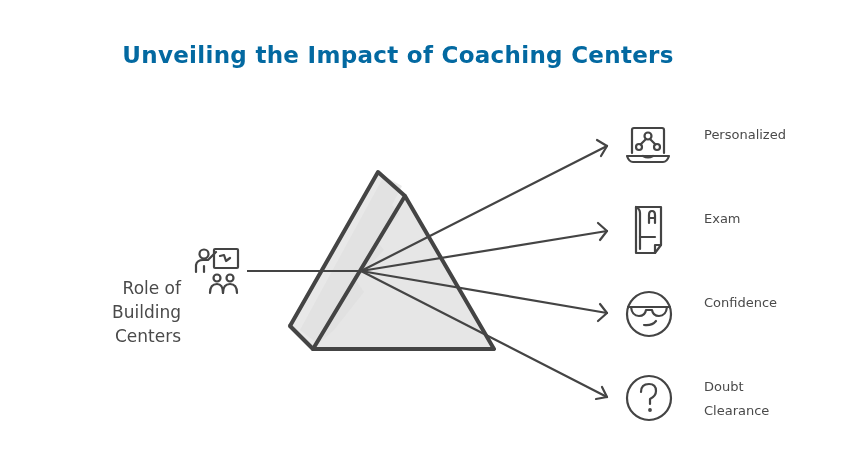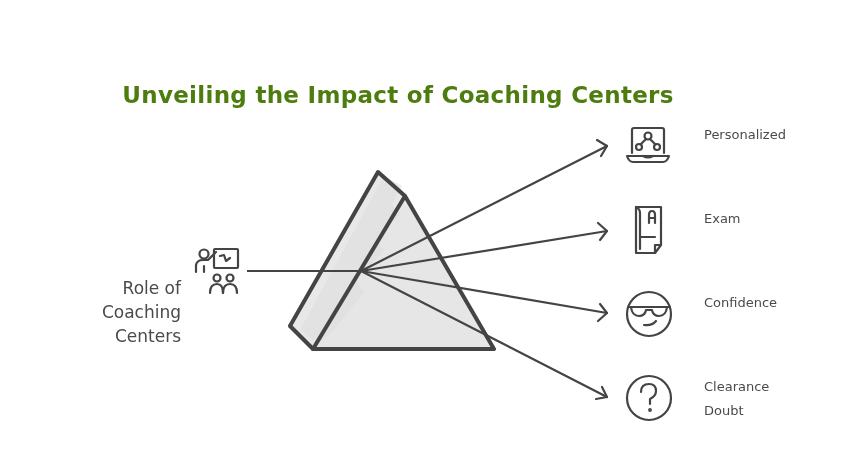--- a/index.html
+++ b/index.html
@@ -1,20 +1,20 @@
 <!DOCTYPE html>
 <html><head>
   <meta charset="utf-8">
   <style>
     html, body { margin: 0; padding: 0; background: #ffffff; }
     body { width: 868px; height: 473px; position: relative; overflow: hidden;
            font-family: "DejaVu Sans", sans-serif; color: #444444; }
     .title { position: absolute; left: 0; width: 796px; top: 42px; text-align: center;
              font-family: "DejaVu Sans", sans-serif; font-weight: bold; font-size: 23px;
-             color: #4d7c0f; letter-spacing: 0.3px; margin-top: 40px; }
+             color: #0369a1; letter-spacing: 0.3px; }
     .diagram { position: absolute; left: 0; top: 0; }
     .source-label { position: absolute; left: 60px; top: 238px; width: 121px; text-align: right;
                     font-size: 17px; line-height: 24px; color: #4a4a4a; margin-top: 38px; }
     .out-label { position: absolute; left: 704px; font-size: 13px; line-height: 24px; color: #4a4a4a; }
     .out-label span { display: block; }
     .icon { position: absolute; }
   </style>
 </head>
 <body>
 
@@ -42,21 +42,21 @@
     <polyline points="598,223 607,231 600,240"></polyline>
     <line x1="361" y1="271" x2="607" y2="313"></line>
     <polyline points="600,304 607,313 598,321"></polyline>
     <line x1="361" y1="271" x2="607" y2="397"></line>
     <polyline points="602,387 607,397 596,399"></polyline>
   </g>
 </svg>
 
 <div class="source-label">
   <div>Role of</div>
-  <div>Coaching</div>
+  <div>Building</div>
   <div>Centers</div>
 </div>
 
 <svg class="icon" style="left:192px;top:246px" width="52" height="52" viewBox="0 0 52 52">
   <g fill="none" stroke="#444" stroke-width="2.2" stroke-linecap="round" stroke-linejoin="round">
     <circle cx="12" cy="8" r="4.5"></circle>
     <path d="M4,26 L4,19 Q5,14 11,14 L16,14 L24,6"></path>
     <path d="M12,20 L12,26"></path>
     <rect x="22" y="3" width="24" height="19" rx="1"></rect>
     <path d="M28,10 L32,9 L34,15 L38,12"></path>
@@ -108,15 +108,15 @@
 </div>
 
 <svg class="icon" style="left:624px;top:373px" width="50" height="50" viewBox="0 0 50 50">
   <g fill="none" stroke="#444" stroke-width="2.2" stroke-linecap="round" stroke-linejoin="round">
     <circle cx="25" cy="25" r="22"></circle>
     <path d="M17,19 Q17,11 25,11 Q32,11 32,18 Q32,23 26,26 L26,31"></path>
     <circle cx="26" cy="37" r="0.8" fill="#444"></circle>
   </g>
 </svg>
 <div class="out-label" style="top:375px">
+  <span>Doubt</span>
   <span>Clearance</span>
-  <span>Doubt</span>
 </div>
 
 </body></html>

